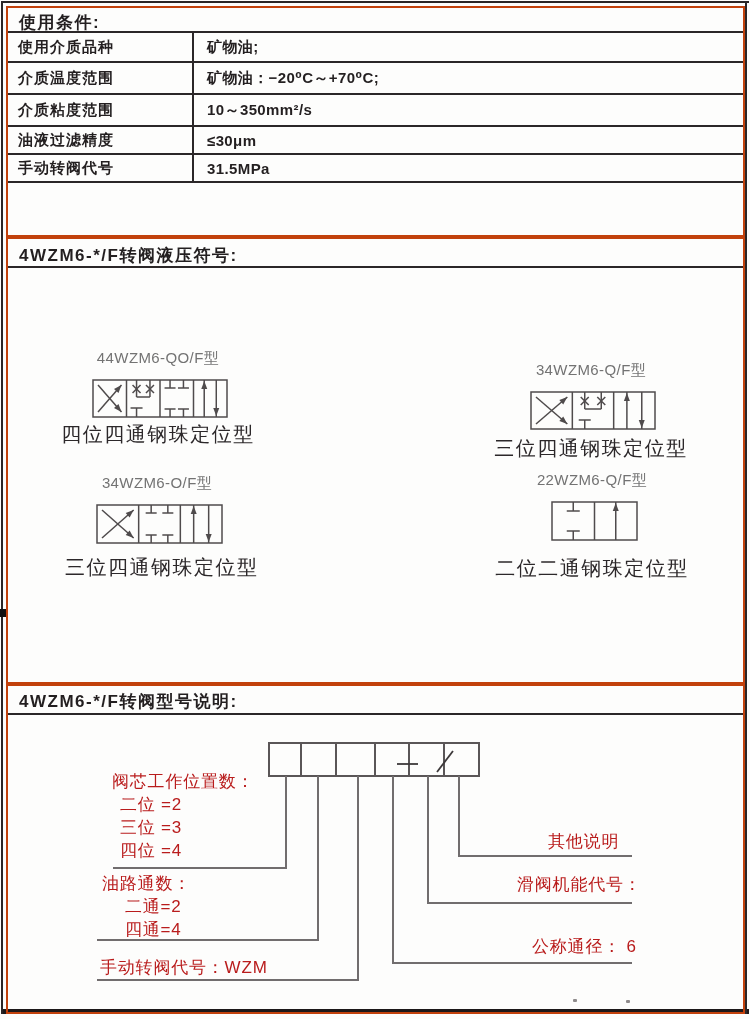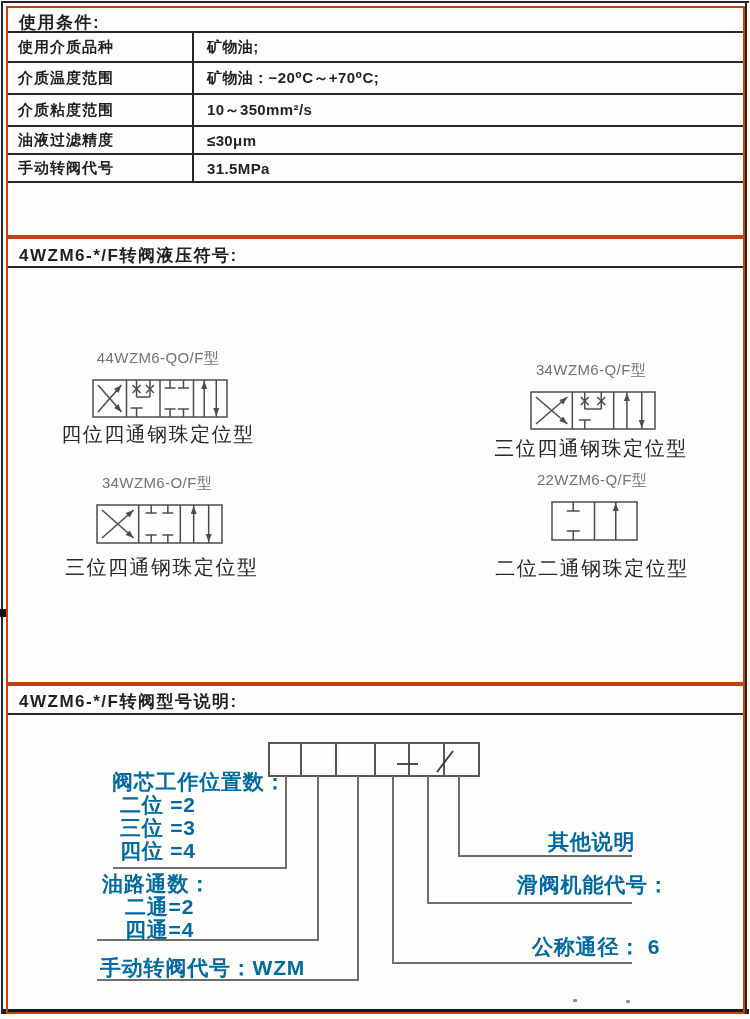--- a/index.html
+++ b/index.html
@@ -38,22 +38,22 @@
     font-size:15px;font-weight:500;letter-spacing:0.4px;color:#737373;white-space:nowrap;
   }
   .sym-svg{position:absolute;}
   .sym-caption{
     position:absolute;font-size:20px;font-weight:500;letter-spacing:1.5px;
     color:#2c282a;white-space:nowrap;
   }
   .cap-center{left:0;width:100%;text-align:center;}
   
   .dlabel{
-    position:absolute;font-size:21px;font-weight:700;letter-spacing:0.8px;
-    color:#0369a1;white-space:nowrap;line-height:23px;
+    position:absolute;font-size:17px;font-weight:400;letter-spacing:0.8px;
+    color:#b91c1c;white-space:nowrap;line-height:23px;
   }
   .dlabel .ind{display:block;}
   .speck{position:absolute;width:4px;height:3px;background:#8f8b8c;border-radius:1px;}
 </style>
 </head>
 <body>
 
 <div class="page">
 
   <div class="abs pb" style="left:1px;top:1px;width:748px;height:2px;"></div>

